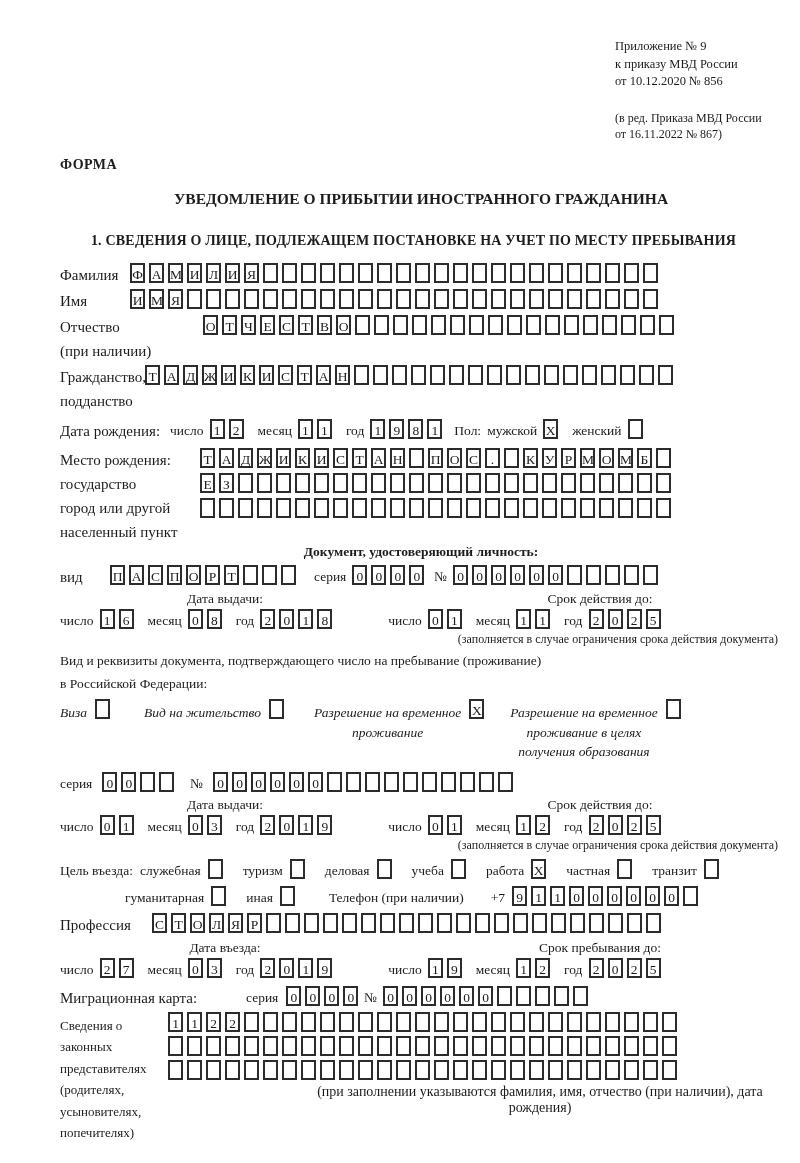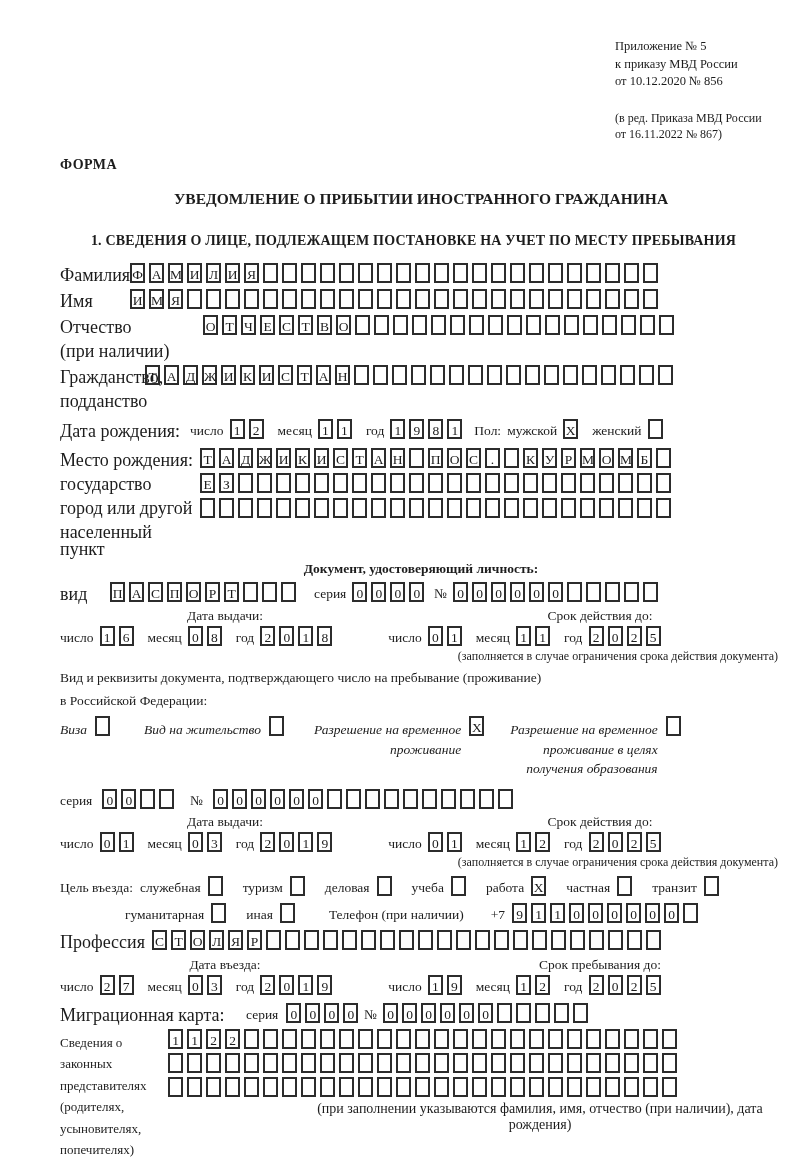--- a/index.html
+++ b/index.html
@@ -19,21 +19,21 @@
   .forma { padding-right:20px; font-weight:bold; font-size:14px; margin-top:14px; letter-spacing:0.5px; }
 
   
   .title { text-align:center; font-weight:bold; font-size:15.5px; line-height:1.55; margin-top:14px; }
   .title-underline { display:inline-block; width:58px; border-bottom:2.5px solid #3a3a3a; margin-left:10px; height:12px; }
 
   .sect-head { text-align:center; font-weight:bold; font-size:14px; margin:22px 0 14px -15px; letter-spacing:0.2px; white-space:nowrap; }
 
   
   .row { display:flex; align-items:flex-start; margin-bottom:5px; }
-  .lbl { font-size:18px; line-height:17px; padding-top:4px; flex:none; }
+  .lbl { font-size:15px; line-height:17px; padding-top:4px; flex:none; }
   .lbl .l2 { margin-top:7px; }
   .cells { display:inline-flex; flex:none; }
   .cell {
     display:inline-block; width:15px; height:20px;
     border:2px solid #2c2c2c; margin-right:4px;
     text-align:center; font-size:13.5px; line-height:19px;
   }
   .w70 { width:70px; } .w143 { width:143px; } .w85 { width:85px; }
   .w140 { width:140px; } .w92 { width:92px; }
 
@@ -49,40 +49,40 @@
   .dheads .h2 { width:340px; text-align:center; margin-left:40px; }
   .drow { display:flex; align-items:flex-start; margin-bottom:3px; }
   .dgroup { display:flex; align-items:flex-start; }
   .dgroup2 { margin-left:52px; }
   .note { font-size:12px; text-align:right; padding-right:4px; margin:1px 0 6px 0; }
 
   .res-line { font-size:13.5px; margin:4px 0 7px 0; }
   .res-options { display:flex; align-items:flex-start; margin:2px 0 10px 0; }
   .opt { display:flex; align-items:flex-start; }
   .opt .opt-lbl { font-size:13.5px; line-height:1.45; padding-top:4px; margin-right:8px;font-style:italic; }
-  .opt .opt-lbl.center { text-align:right; }
+  .opt .opt-lbl.center { text-align:center; }
   .opt1 { margin-right:30px; } .opt2 { margin-right:26px; } .opt3 { margin-right:22px; }
 
   .prow { display:flex; align-items:flex-start; margin-bottom:7px; }
   .prow .pl { font-size:13.5px; padding-top:4px; margin-right:7px; flex:none; }
   .prow .cells { margin-right:16px; }
   .indent65 { margin-left:65px; }
 
   .rep { display:flex; align-items:flex-start; }
   .rep-labels { width:108px; font-size:13px; line-height:21.5px; padding-top:3px; flex:none; }
   .rep-cells .cells { display:flex; margin-bottom:4px; }
   .rep-note { font-size:14px; text-align:center; padding-left:130px; margin-top:2px; }
 </style>
 </head>
 <body>
 
 <div class="page">
 
   <div class="appendix">
-    <div>Приложение № 5</div>
+    <div>Приложение № 9</div>
     <div>к приказу МВД России</div>
     <div>от 10.12.2020 № 856</div>
     <div class="edition">
       <div>(в ред. Приказа МВД России</div>
       <div>от 16.11.2022 № 867)</div>
     </div>
   </div>
 
   <div class="forma">ФОРМА</div>
 

